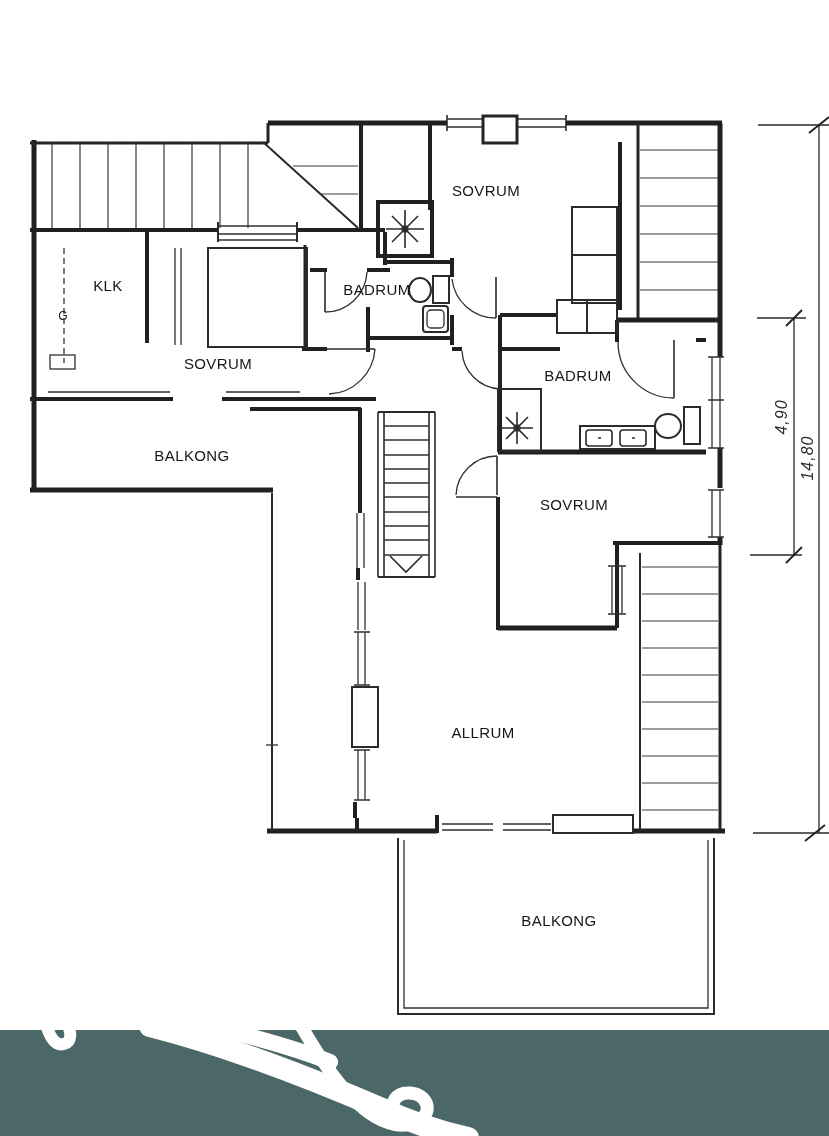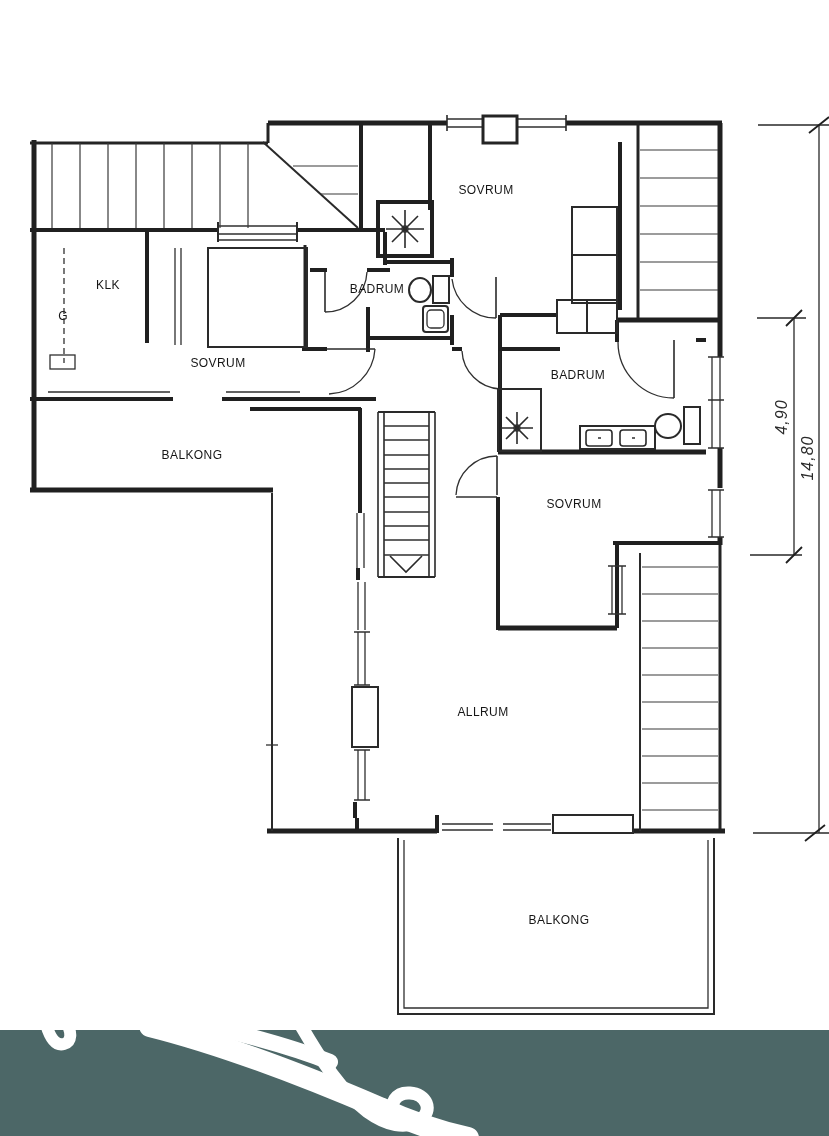--- a/index.html
+++ b/index.html
@@ -3,21 +3,21 @@
 <meta charset="utf-8">
 <style>
   html,body{margin:0;padding:0;background:#fff;}
   .canvas{
     position:relative;width:829px;height:1136px;background:#ffffff;
     overflow:hidden;font-family:"Liberation Sans",sans-serif;
   }
   .plan-svg{position:absolute;left:0;top:0;}
   .lbl{
     position:absolute;transform:translate(-50%,-50%);
-    font-size:12px;letter-spacing:.4px;color:#161616;white-space:nowrap;
+    font-size:15px;letter-spacing:.4px;color:#161616;white-space:nowrap;
     font-family:"Liberation Sans",sans-serif;
   }
   .lbl.small{font-size:12px;letter-spacing:0;}
   .lbl.dim{
     font-size:16px;font-style:italic;letter-spacing:1px;color:#2a2a2a;
     transform:translate(-50%,-50%) rotate(-90deg);
   }
   
   .w5{stroke:#202020;stroke-width:5;fill:none;}
   .w4{stroke:#202020;stroke-width:4;fill:none;}
@@ -227,21 +227,21 @@
     </g>
   </svg>
 
   <div class="lbl" style="left:486px;top:190px">SOVRUM</div>
   <div class="lbl" style="left:108px;top:285px">KLK</div>
   <div class="lbl" style="left:377px;top:289px">BADRUM</div>
   <div class="lbl" style="left:218px;top:363px">SOVRUM</div>
   <div class="lbl" style="left:578px;top:375px">BADRUM</div>
   <div class="lbl" style="left:192px;top:455px">BALKONG</div>
   <div class="lbl" style="left:574px;top:504px">SOVRUM</div>
-  <div class="lbl" style="left:483px;top:712px">ALLRUM</div>
+  <div class="lbl" style="left:483px;top:732px">ALLRUM</div>
   <div class="lbl" style="left:559px;top:920px">BALKONG</div>
 
   <div class="lbl small" style="left:63px;top:316px">G</div>
 
   <div class="lbl dim" style="left:782px;top:417px">4,90</div>
   <div class="lbl dim" style="left:808px;top:458px">14,80</div>
 
 </div>
 
 </body></html>

